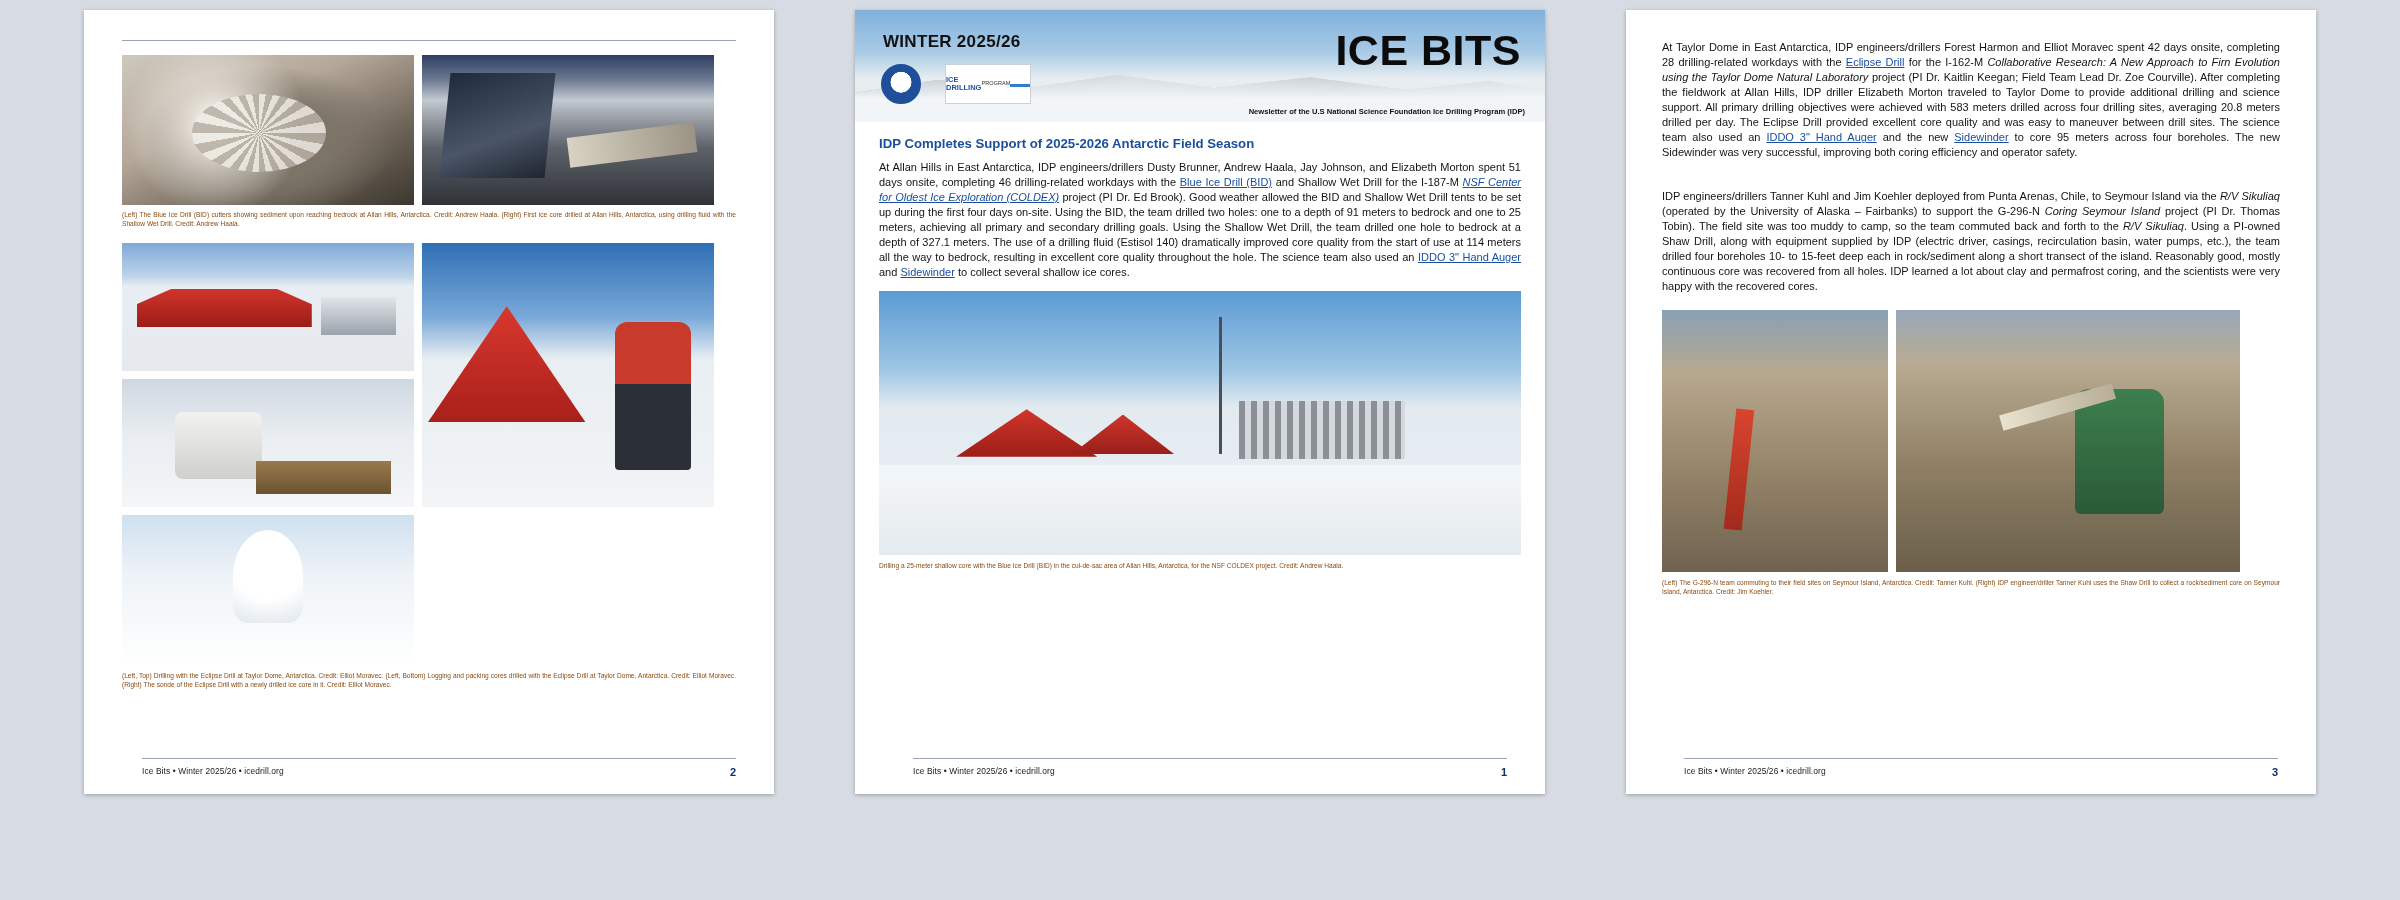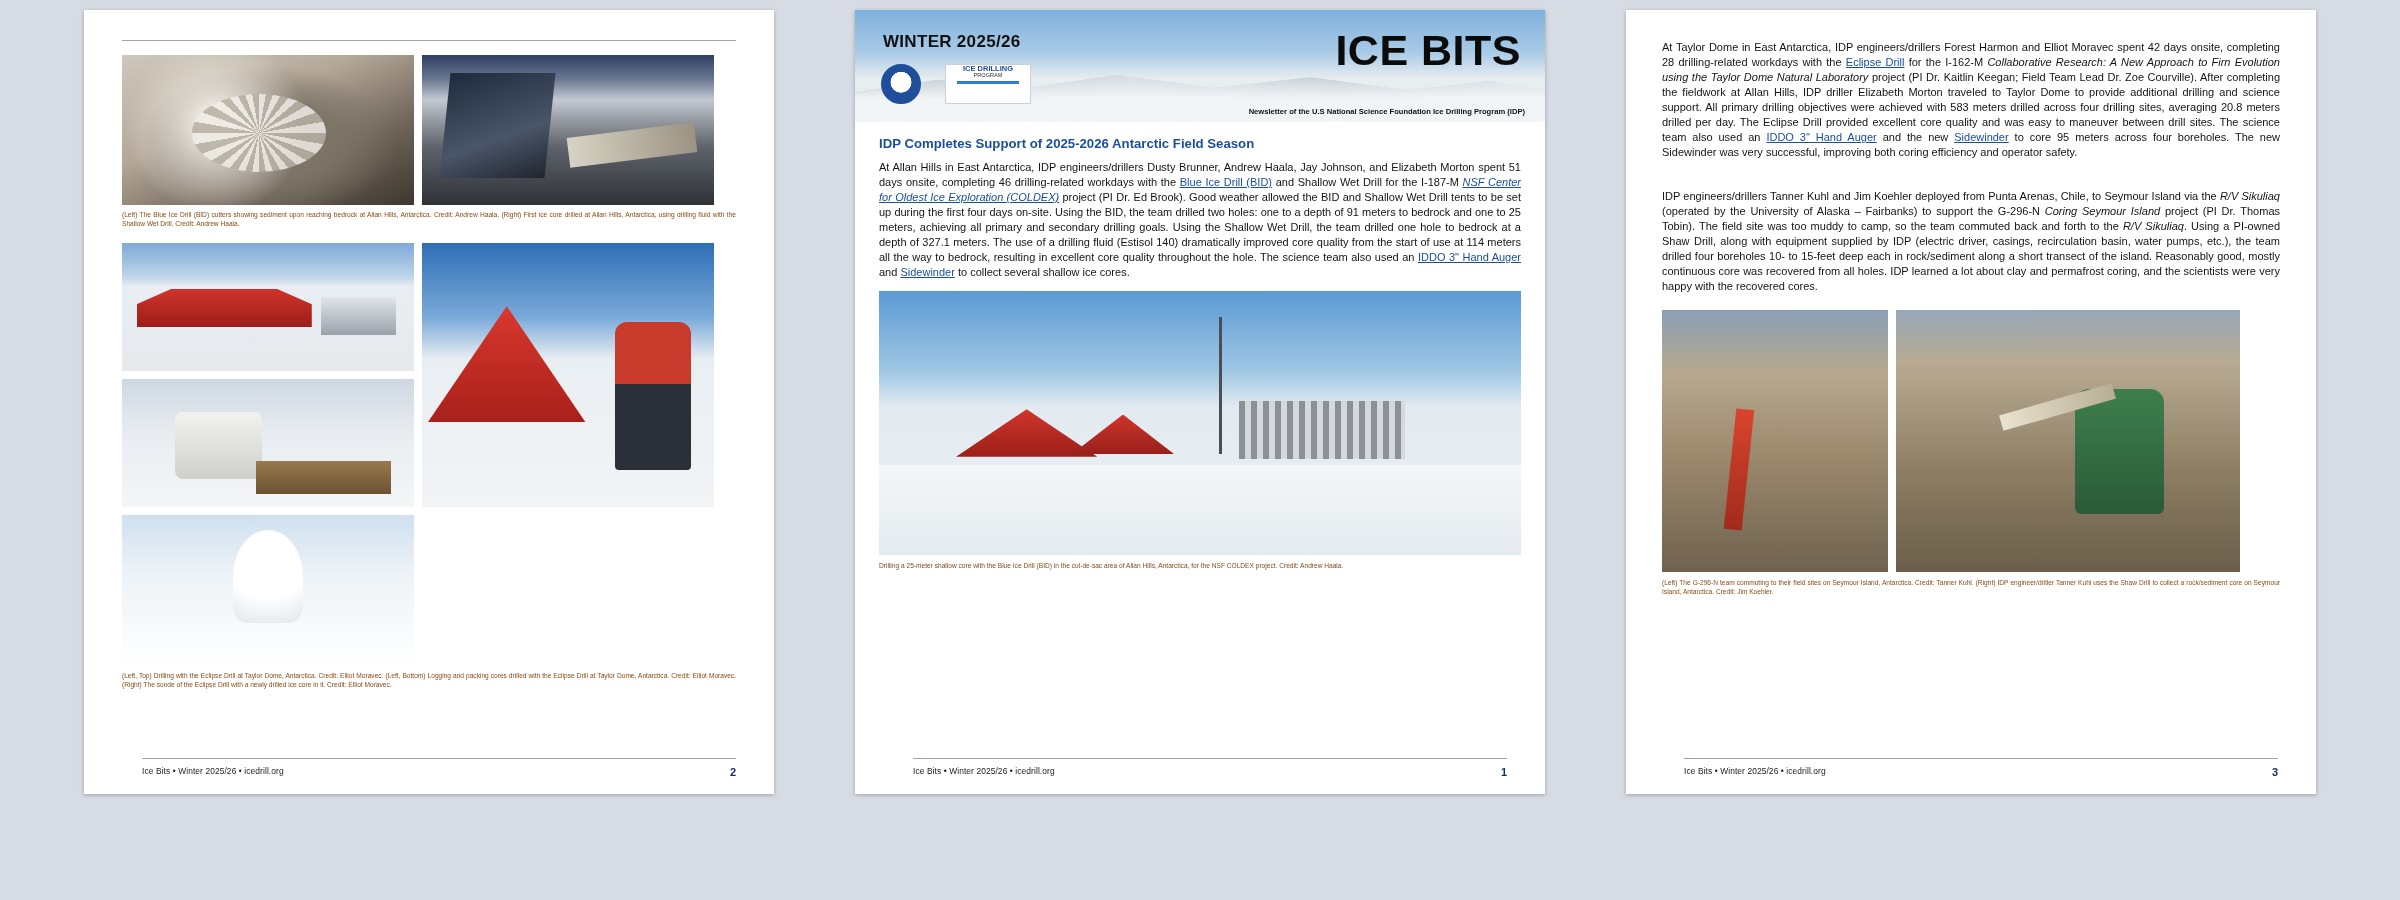--- a/index.html
+++ b/index.html
@@ -191,21 +191,21 @@
   .logo-nsf {
     width: 40px; height: 40px; border-radius: 50%;
     background: radial-gradient(circle at 50% 45%, #ffffff 0 38%, #1f4f9b 40% 100%);
     border: 2px solid #1f4f9b;
     display: flex; align-items: center; justify-content: center;
     font-size: 9px; font-weight: bold; color: #ffffff;
   }
   .logo-idp {
     width: 86px; height: 40px;
     background: #ffffff; border: 1px solid #c9d2da;
-    display: flex; flex-direction: column; align-items: center; justify-content: flex-start;
+    display: flex; flex-direction: row; align-items: center; justify-content: flex-end;
     line-height: 1.05;
   }
   .logo-idp .l1 { font-size: 7.5px; font-weight: bold; color: #1b4f9c; }
   .logo-idp .l2 { font-size: 5.6px; color: #333; }
   .logo-idp .bar { width: 62px; height: 3px; background:#2f7fd0; margin-top:2px; }
 
   .p1-sub {
     position: absolute; right: 20px; bottom: 6px;
     font-size: 7.6px; font-weight: bold; color: #111;
   }

